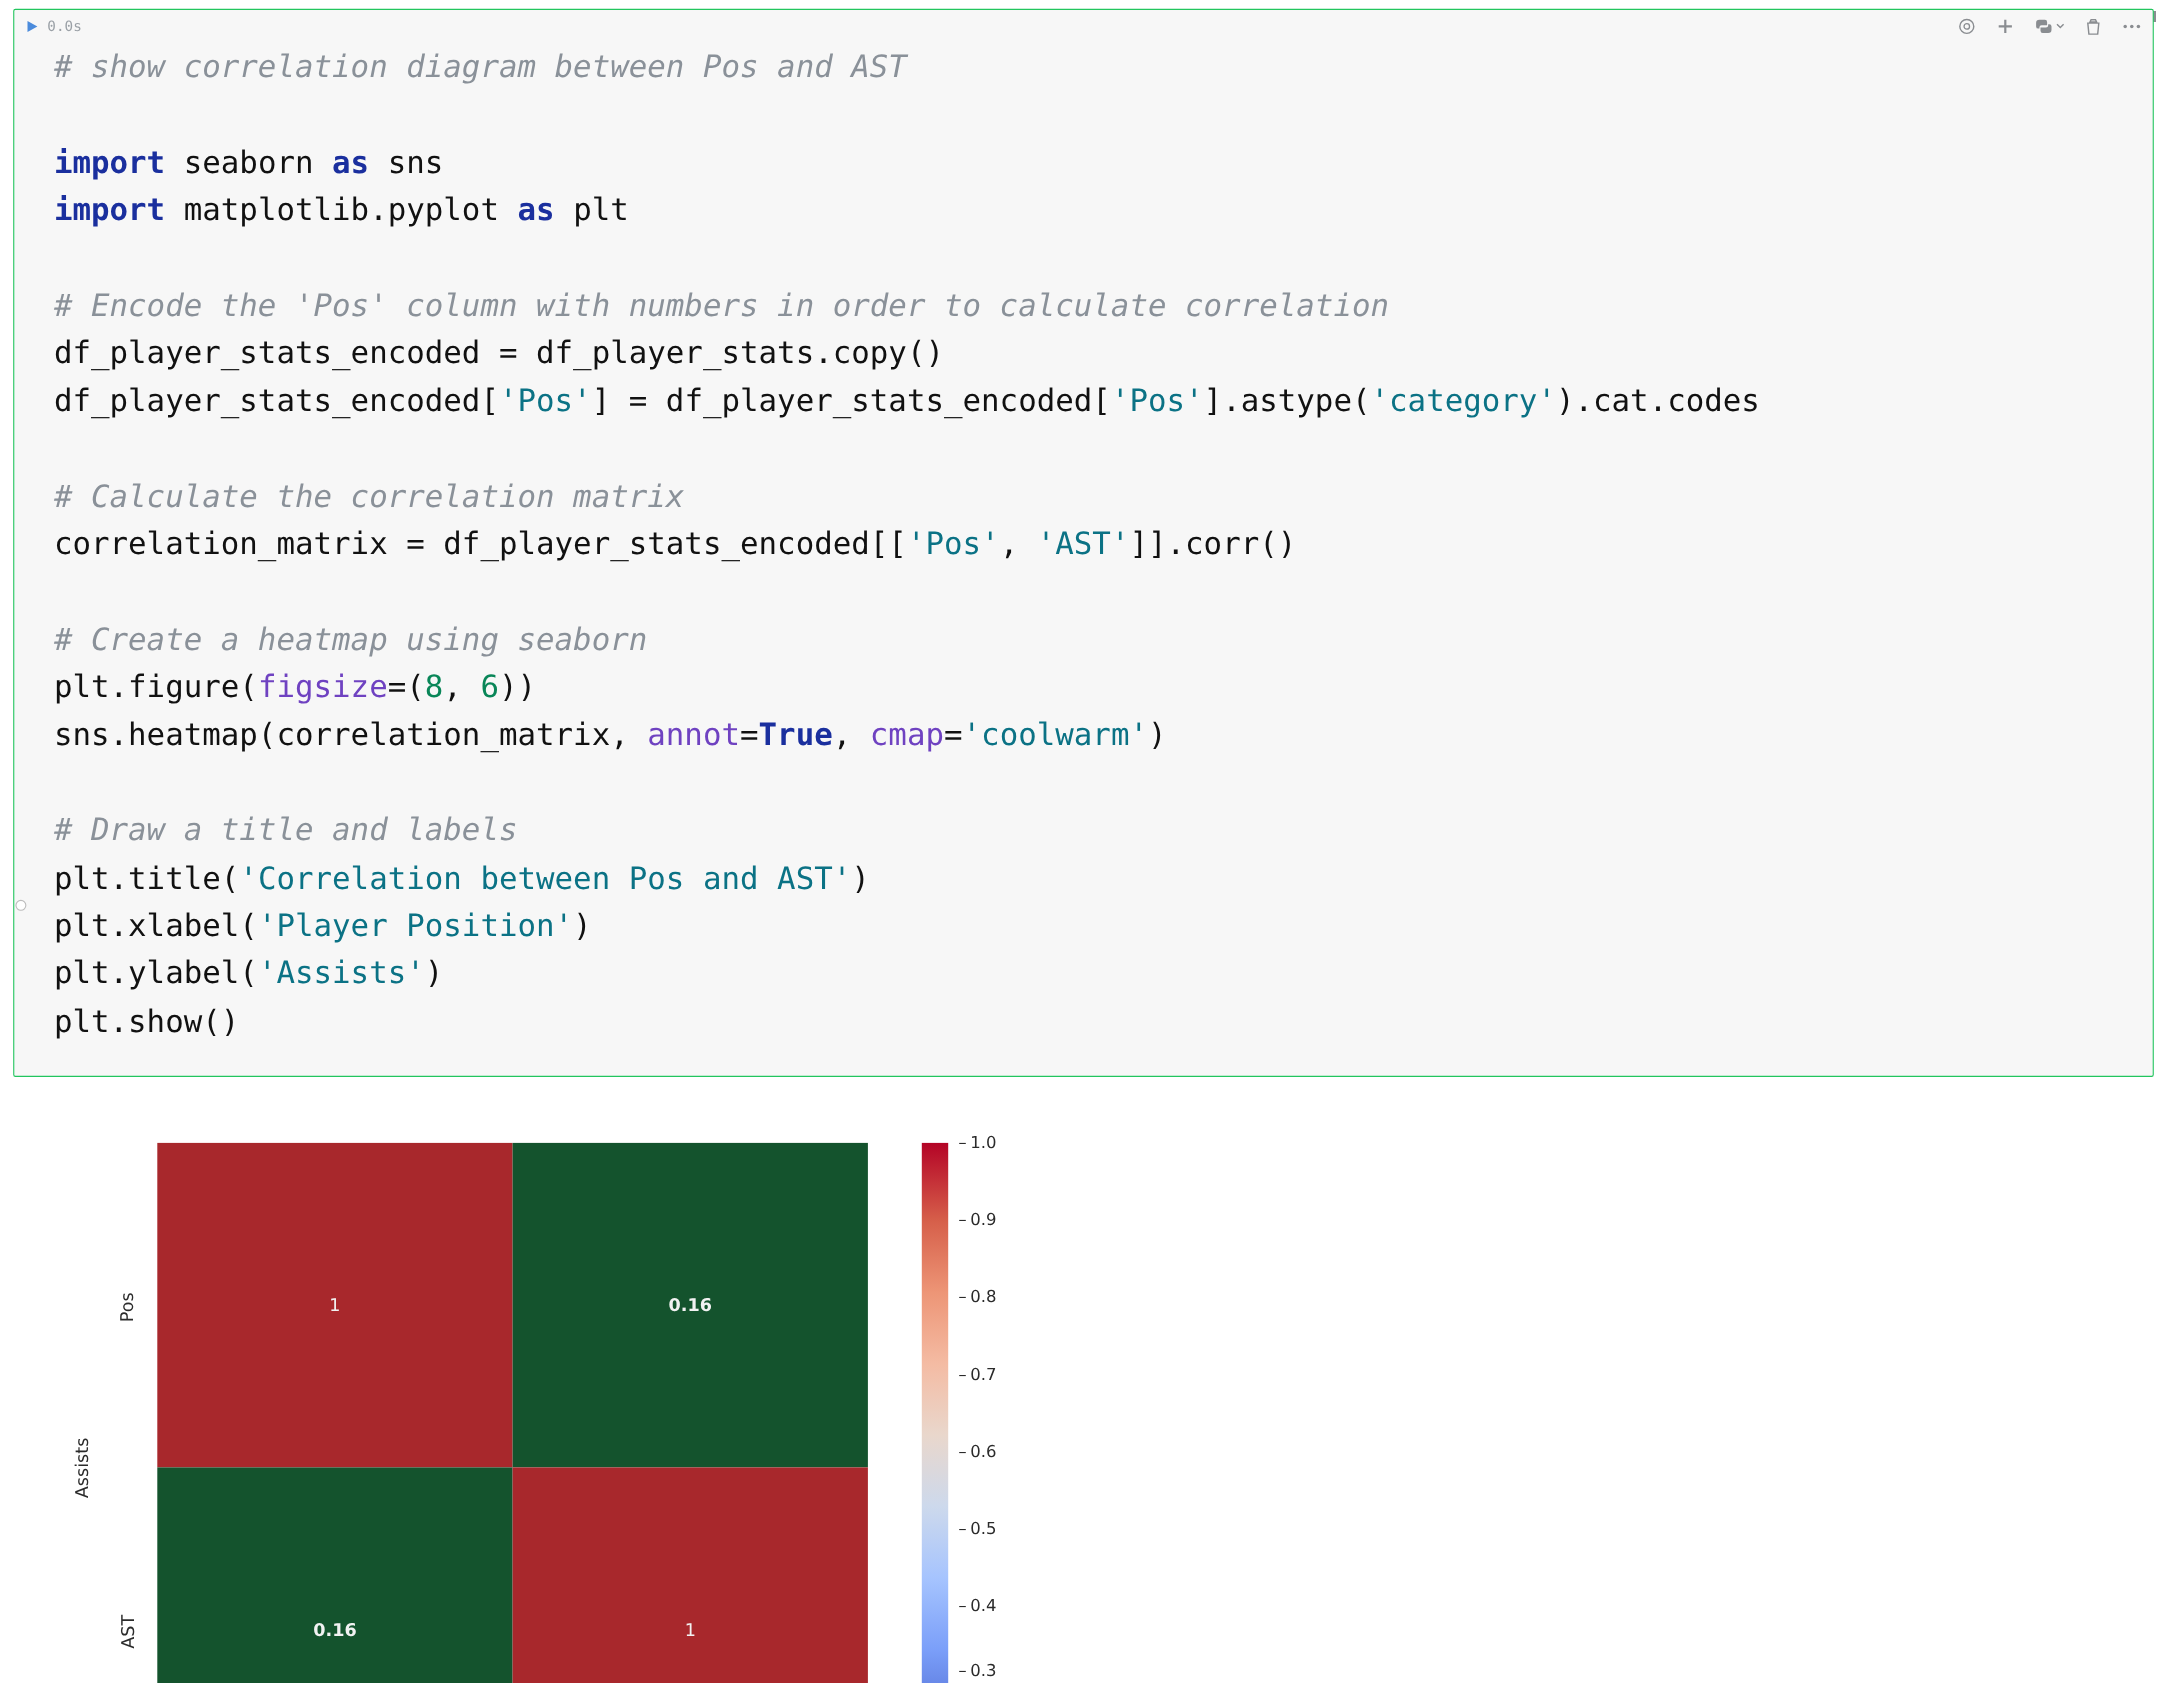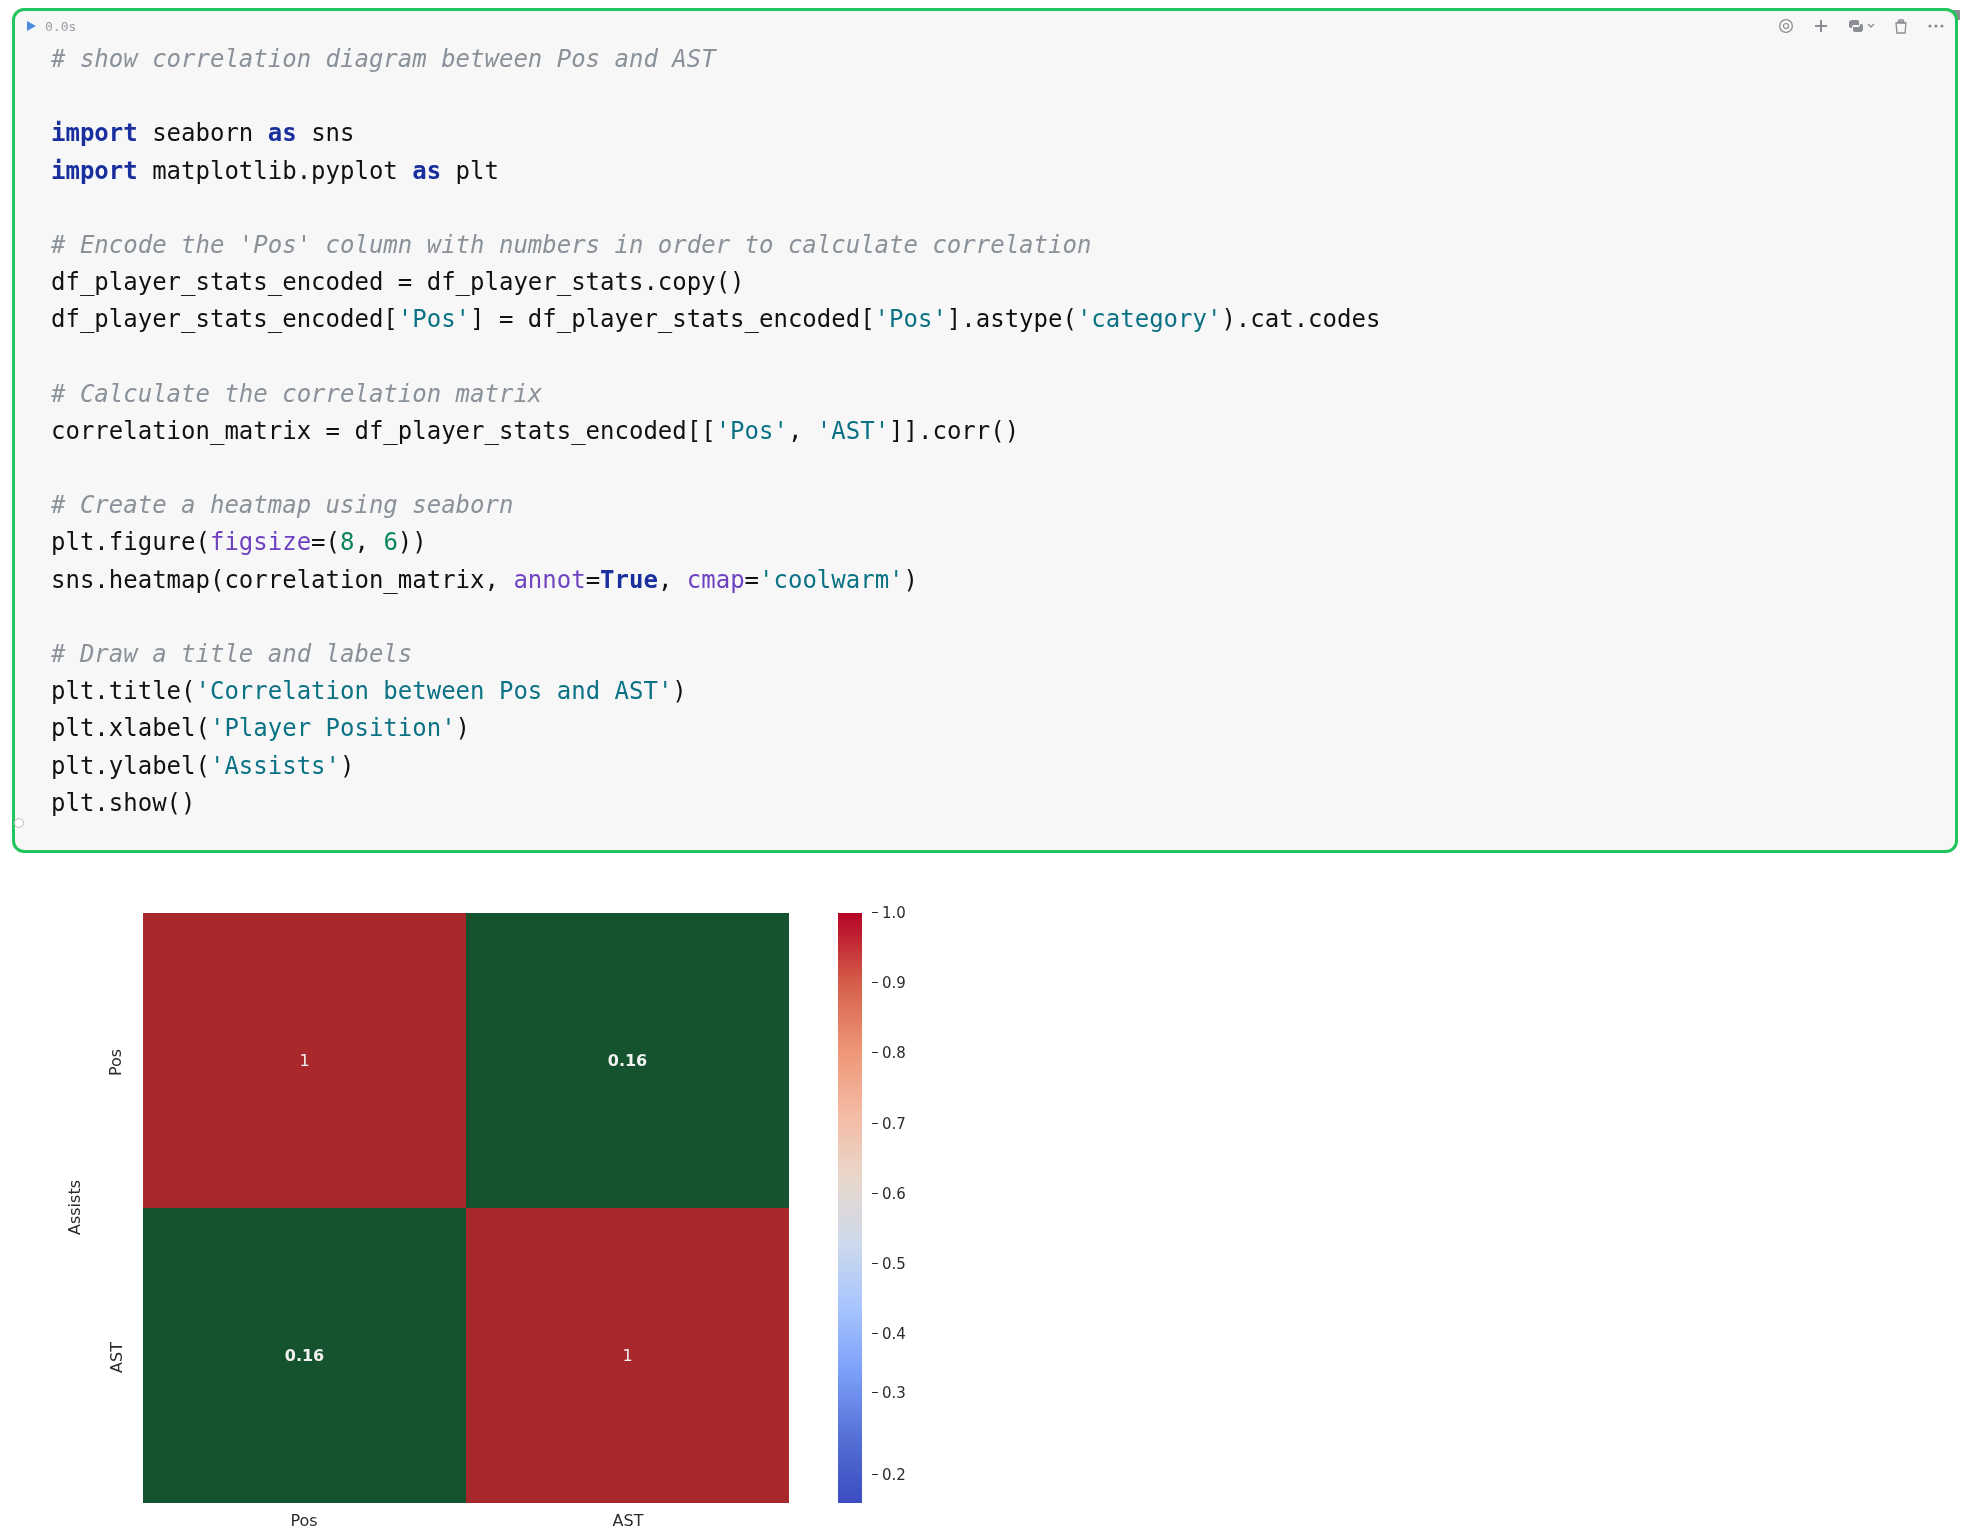--- a/index.html
+++ b/index.html
@@ -12,22 +12,22 @@
     height: 1530px;
     overflow: hidden;
     position: relative;
   }
   .cell-container {
     position: relative;
     margin: 8px 12px 0 12px;
   }
   .cell-input {
     background: #f7f7f7;
-    border: 3px solid #22c55e;
-    border-radius: 12px;
+    border: 1px solid #22c55e;
+    border-radius: 2px;
     padding: 8px 16px 28px 36px;
     position: relative;
   }
   .cell-toolbar-top {
     display: flex;
     align-items: center;
     justify-content: space-between;
     padding: 4px 8px 6px 36px;
     background: #f7f7f7;
   }
@@ -45,21 +45,21 @@
   .cell-actions {
     display: flex;
     align-items: center;
     gap: 18px;
     color: #8a8d91;
   }
   .cell-actions .act { cursor: pointer; display:flex; align-items:center; }
   .cell-actions svg { display:block; }
   .code-block {
     font-family: "SF Mono","Consolas","Menlo",monospace;
-    font-size: 24px;
+    font-size: 28px;
     line-height: 1.55;
     color: #111;
     white-space: pre;
     font-style: normal;
   }
   .tok-comment { color: #8a9199; font-style: italic; }
   .tok-kw { color: #1a2f9e; font-weight: 600; }
   .tok-kw2 { color: #1a2f9e; font-weight: 600; }
   .tok-fn { color: #6f42c1; }
   .tok-str { color: #0b7285; }

